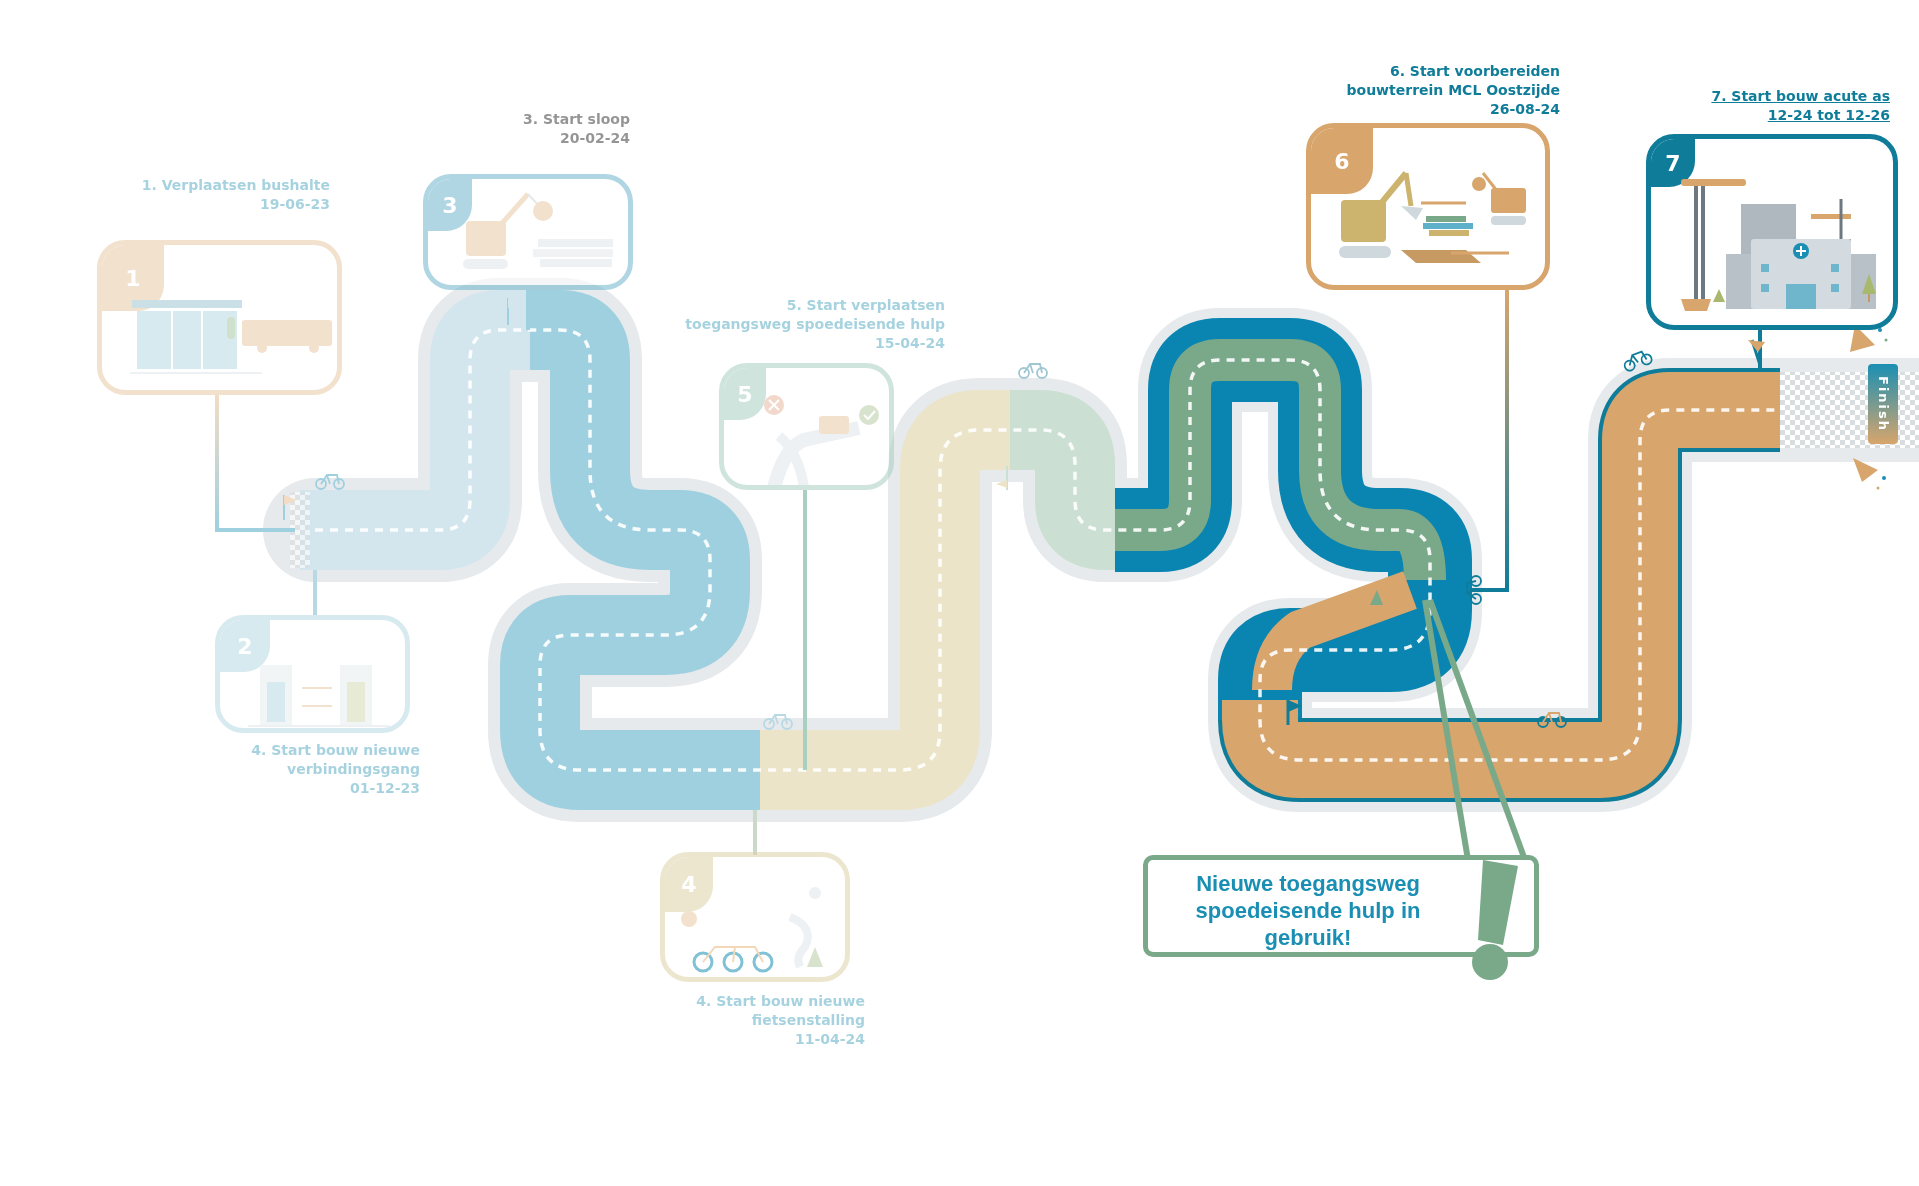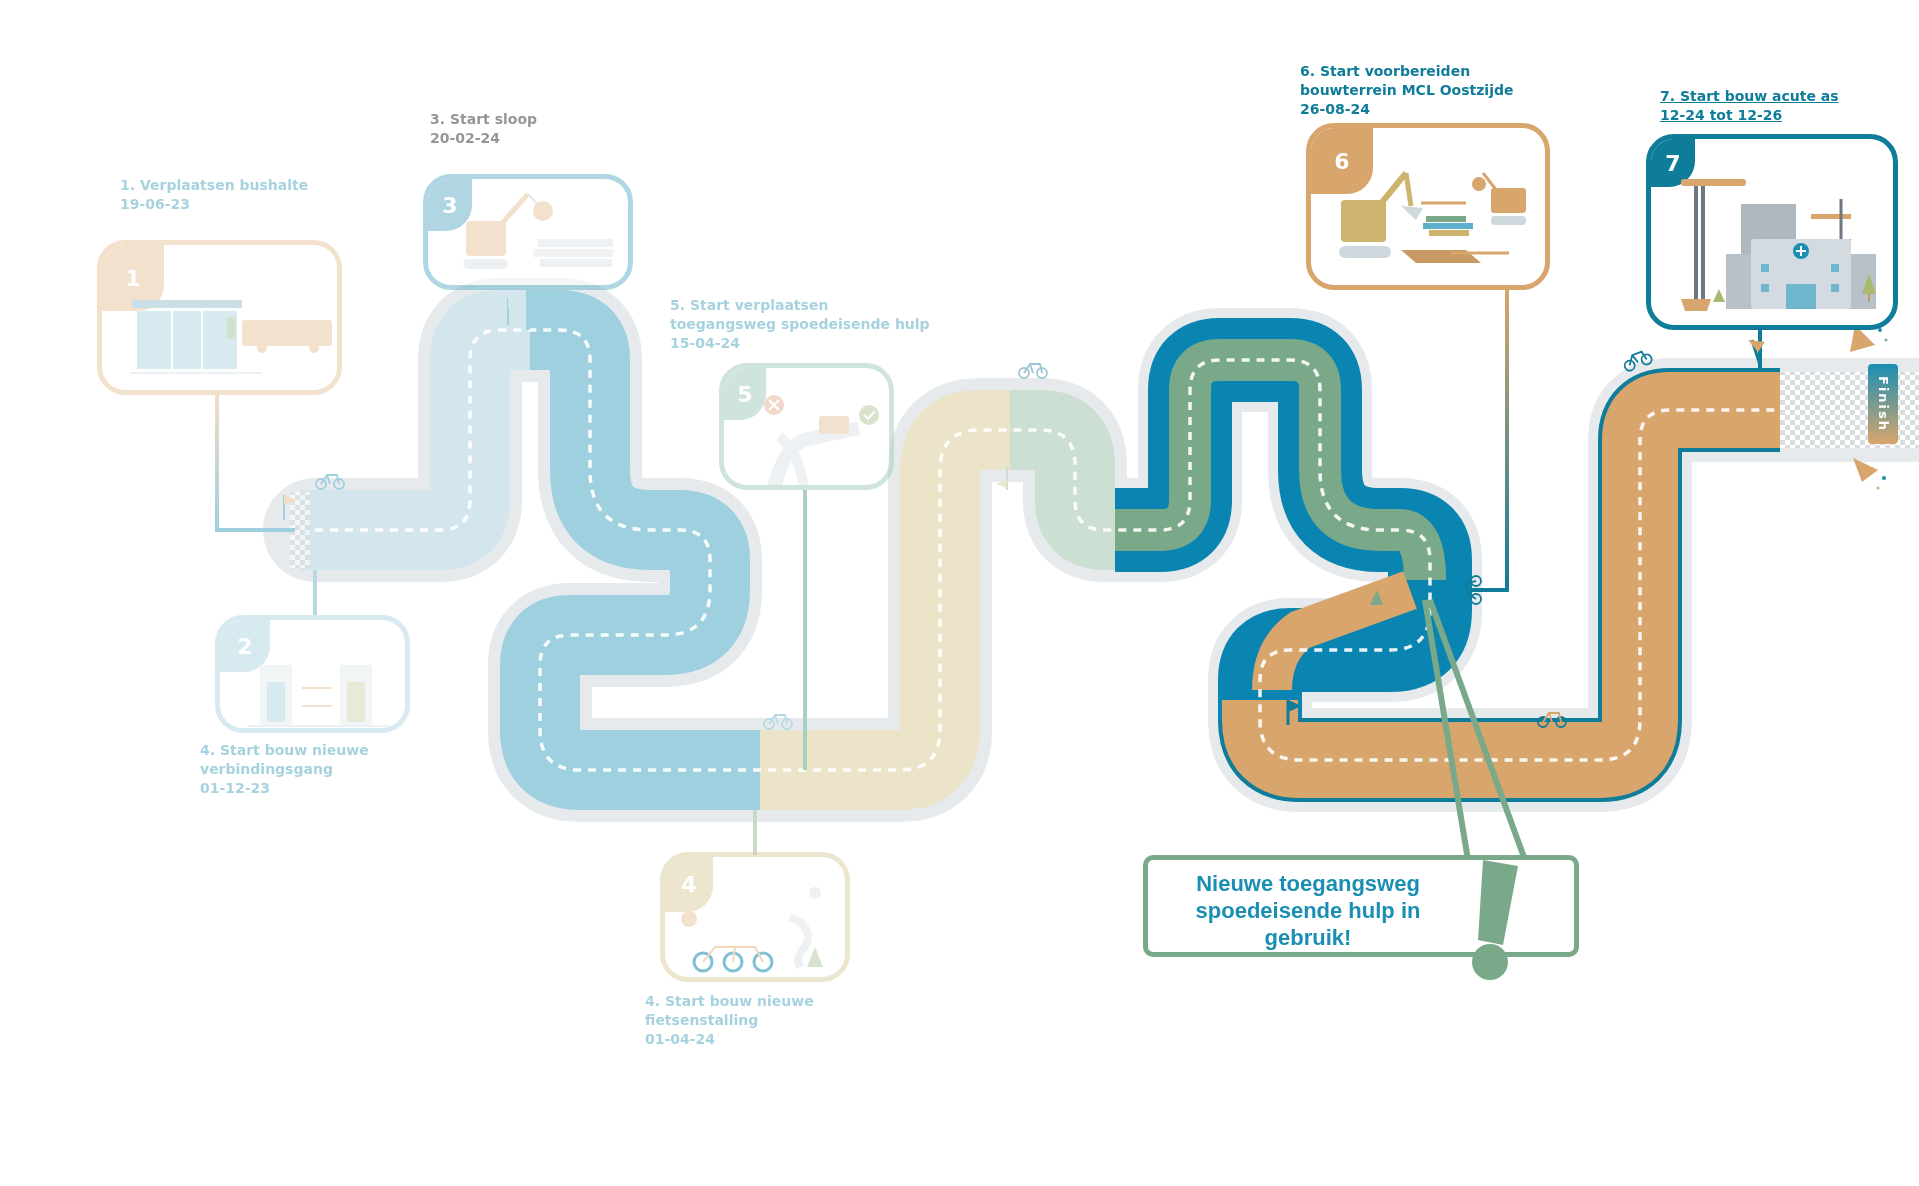--- a/index.html
+++ b/index.html
@@ -1,24 +1,24 @@
 <!DOCTYPE html>
 <html><head>
 <meta charset="utf-8">
 <style>
   html, body { margin: 0; padding: 0; background: #ffffff; }
   body { width: 1919px; height: 1186px; position: relative; overflow: hidden; font-family: "DejaVu Sans", sans-serif; }
   #stage { position: absolute; left: 0; top: 0; width: 1919px; height: 1186px; }
-  .label { position: absolute; text-align: left; font-weight: bold; font-size: 14px; line-height: 19px; }
+  .label { position: absolute; text-align: right; font-weight: bold; font-size: 14px; line-height: 19px; }
   .label span { display: block; }
   .faded { opacity: 0.55; }
   .card { position: absolute; background: #fff; border-radius: 28px; box-sizing: border-box; overflow: hidden; }
   .card .num { position: absolute; left: 0; top: 0; width: 62px; height: 66px; border-bottom-right-radius: 26px; color: #fff; font-weight: bold; font-size: 22px; display: flex; align-items: center; justify-content: center; }
   .card svg { position: absolute; left: 0; top: 0; }
-  .callout { position: absolute; left: 1143px; top: 855px; width: 436px; height: 102px; border: 5px solid #7aa98a; border-radius: 10px; background: #fff; box-sizing: border-box; }
+  .callout { position: absolute; left: 1143px; top: 855px; width: 396px; height: 102px; border: 5px solid #7aa98a; border-radius: 10px; background: #fff; box-sizing: border-box; }
   .callout-text { position: absolute; left: 10px; top: 10px; width: 300px; text-align: center; color: #1a8fb3; font-weight: bold; font-size: 22px; line-height: 27px; font-family: "Liberation Sans", sans-serif; }
   .callout-text span { display: block; }
   .finish-flag { position: absolute; left: 1868px; top: 364px; width: 30px; height: 80px; border-radius: 4px; background: linear-gradient(#1a8fb3, #d8a56c); color: #fff; font-size: 13px; font-weight: bold; writing-mode: vertical-rl; text-align: center; letter-spacing: 2px; line-height: 30px; }
 </style>
 </head>
 <body>
 
 <svg id="stage" width="1919" height="1186" viewBox="0 0 1919 1186" xmlns="http://www.w3.org/2000/svg">
   <defs>
     <pattern id="checker" width="10" height="10" patternUnits="userSpaceOnUse">
@@ -165,21 +165,21 @@
   <span>verbindingsgang</span>
   <span>01-12-23</span>
 </div>
 <div class="label faded" style="left:430px; top:110px; width:200px; color:#404040;">
   <span>3. Start sloop</span>
   <span>20-02-24</span>
 </div>
 <div class="label faded" style="left:645px; top:992px; width:220px; color:#5fafc6;">
   <span>4. Start bouw nieuwe</span>
   <span>fietsenstalling</span>
-  <span>01-04-24</span>
+  <span>11-04-24</span>
 </div>
 <div class="label faded" style="left:670px; top:296px; width:275px; color:#5fafc6;">
   <span>5. Start verplaatsen</span>
   <span>toegangsweg spoedeisende hulp</span>
   <span>15-04-24</span>
 </div>
 <div class="label" style="left:1300px; top:62px; width:260px; color:#0f7c99;">
   <span>6. Start voorbereiden</span>
   <span>bouwterrein MCL Oostzijde</span>
   <span>26-08-24</span>

